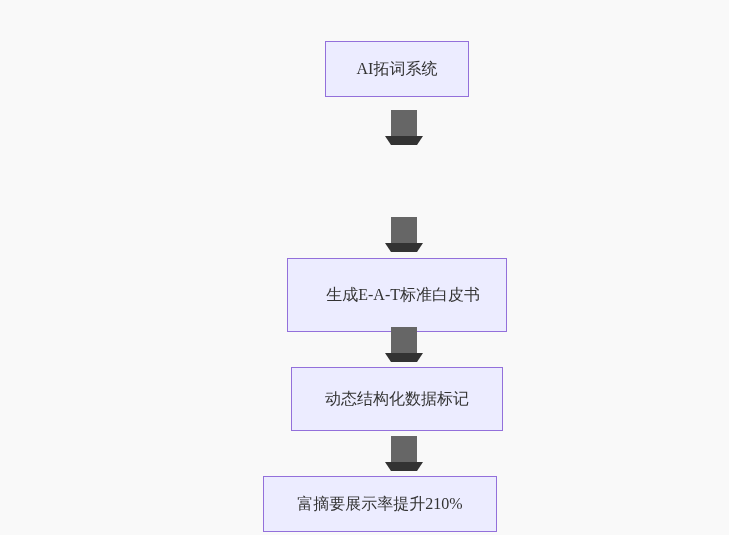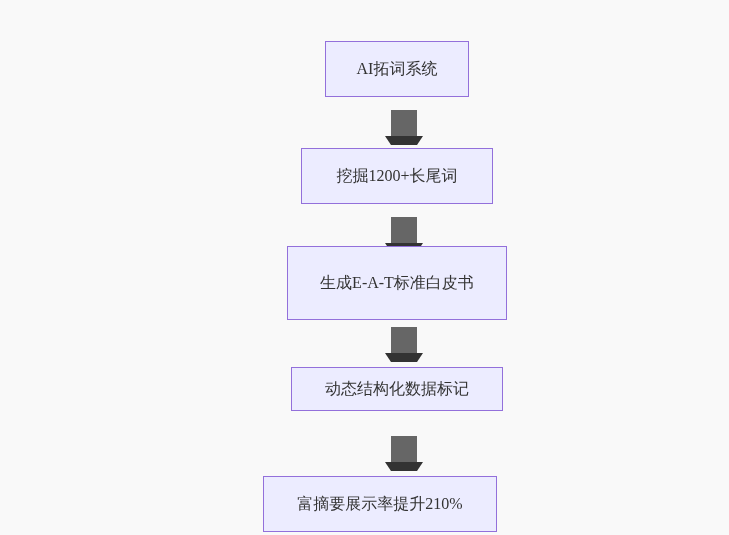--- a/index.html
+++ b/index.html
@@ -30,22 +30,22 @@
     background: var(--node_fill);
     border: 1px solid var(--node_border);
     color: var(--node_text);
     font-size: 16px;
     line-height: 1;
     white-space: nowrap;
     text-align: center;
   }
   .node-1 { left: 299px; top: 15px;  width: 144px; height: 56px; }
   .node-2 { left: 275px; top: 122px; width: 192px; height: 56px; }
-  .node-3 { left: 261px; top: 220px; width: 220px; height: 74px; }
-  .node-4 { left: 265px; top: 341px; width: 212px; height: 44px; }
+  .node-3 { left: 261px; top: 232px; width: 220px; height: 74px; justify-content: flex-end; }
+  .node-4 { left: 265px; top: 341px; width: 212px; height: 64px; }
   .node-5 { left: 237px; top: 450px; width: 234px; height: 56px; }
   .flow-arrow {
     position: absolute;
     left: 365px;
     width: 12px;
     display: flex;
     flex-direction: column;
     align-items: center;
   }
   .arrow-1 { top: 71px;  height: 51px; }
@@ -72,23 +72,20 @@
 
   <div class="flow-node node-1">
     <span>AI拓词系统</span>
   </div>
 
   <div class="flow-arrow arrow-1">
     <div class="arrow-line"></div>
     <div class="arrow-head"></div>
   </div>
 
-  <div class="flow-node node-2">
-    <span>挖掘1200+长尾词</span>
-  </div>
 
   <div class="flow-arrow arrow-2">
     <div class="arrow-line"></div>
     <div class="arrow-head"></div>
   </div>
 
   <div class="flow-node node-3">
     <span>生成E-A-T标准白皮书</span>
   </div>
 

